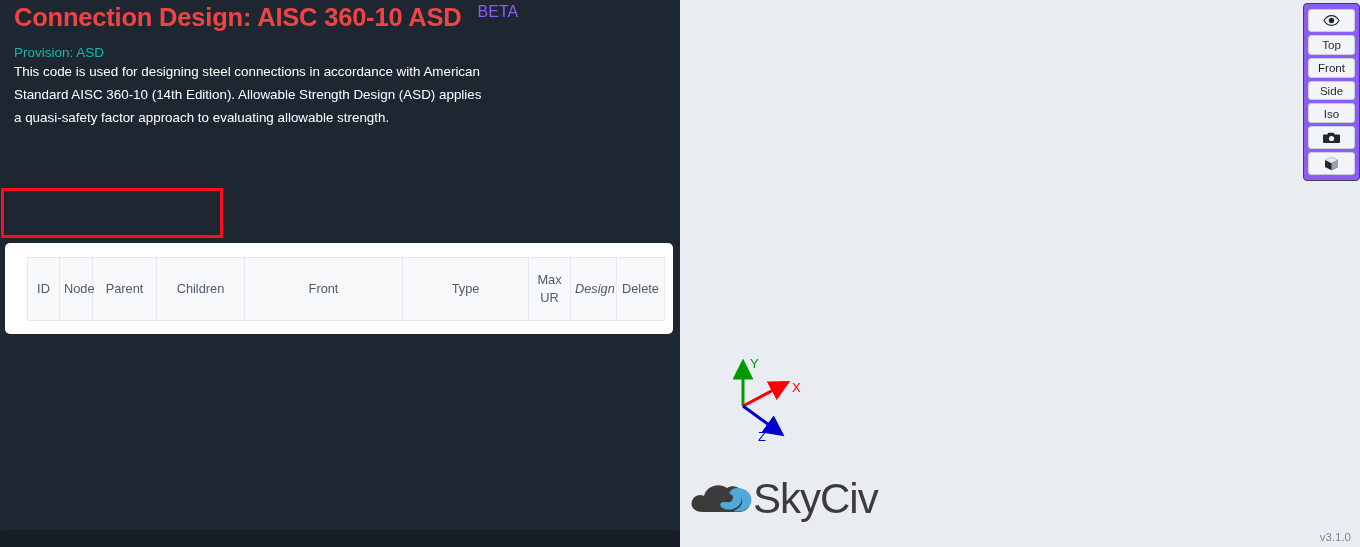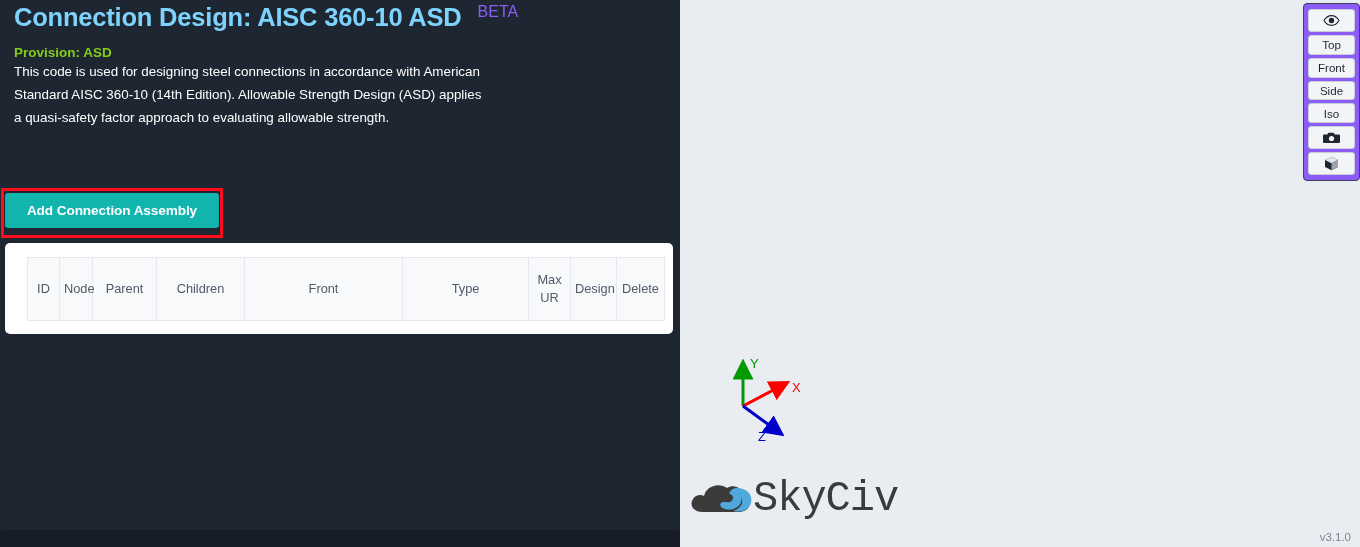--- a/index.html
+++ b/index.html
@@ -25,31 +25,31 @@
     background: #161d27;
     border-radius: 4px 4px 0 0;
   }
 
   .title-row {
     display: flex; align-items: flex-start;
     padding-top: 2px;
     white-space: nowrap;
   }
   #page-title {
-    font-size: 25.5px; font-weight: 700; color: #7dd3fc;
+    font-size: 25.5px; font-weight: 700; color: #ef4444;
     letter-spacing: -0.2px; line-height: 30px;
   }
   #beta-badge {
     font-size: 16px; font-weight: 400; color: #8b5cf6;
     margin-left: 16px; line-height: 18px; padding-top: 1px;
   }
 
   #provision {
     margin-top: 13px;
-    font-size: 13.5px; font-weight: 700; color: #84cc16;
+    font-size: 13.5px; font-weight: 400; color: #14b8a6;
   }
   #description {
     font-size: 13.4px; color: #ffffff; line-height: 23px;
     max-width: 478px; font-weight: 400;
   }
 
   
   #add-btn-highlight {
     position: absolute; left: 1px; top: 188px;
     width: 222px; height: 50px;
@@ -94,21 +94,21 @@
     line-height: 18px;
     padding: 0 4px;
   }
   .col-id       { width: 32px; }
   .col-node     { width: 33px; }
   .col-parent   { width: 64px; }
   .col-children { width: 88px; }
   .col-fixity   { width: 158px; }
   .col-type     { width: 126px; }
   .col-maxur    { width: 42px; }
-  .col-design   { width: 46px; }
+  .col-design   { width: 46px; font-style: italic; }
   .col-delete   { width: 48px; }
 
   
   #viewport {
     position: absolute; left: 680px; top: 0;
     width: 680px; height: 547px;
     background: #e9edf1;
     overflow: hidden;
   }
   #model-svg { position: absolute; left: 0; top: 0; }
@@ -116,21 +116,21 @@
 
   
   #skyciv-logo {
     position: absolute; left: 5px; top: 476px;
     width: 200px; height: 62px;
   }
   #logo-wordmark {
     position: absolute; left: 68px; top: 0px;
     font-size: 42px; font-weight: 400; color: #3b3b3b;
     letter-spacing: -1px; line-height: 46px;
-    font-family: Liberation Mono, monospace;
+    font-family: Liberation Sans, sans-serif;
   }
   #logo-tagline {
     position: absolute; left: 38px; top: 48px;
     font-size: 10.6px; font-weight: 700; color: #3ba7dd;
     letter-spacing: 0.45px;
   }
 
   #version-label {
     position: absolute; right: 9px; bottom: 4px;
     font-size: 11.5px; color: #7b858f;
@@ -177,21 +177,20 @@
 
     <div id="provision">Provision: ASD</div>
 
     <div id="description">This code is used for designing steel connections in accordance with American Standard AISC 360-10 (14th Edition). Allowable Strength Design (ASD) applies a quasi-safety factor approach to evaluating allowable strength.</div>
 
     <div id="sidebar-bottom-bar"></div>
   </div>
 
   <div id="add-btn-highlight"></div>
 
-  <button id="add-connection-assembly-button">Add Connection Assembly</button>
 
   <div id="table-card">
     <table id="connections-table">
       <thead>
         <tr>
           <th class="col-id">ID</th>
           <th class="col-node">Node</th>
           <th class="col-parent">Parent</th>
           <th class="col-children">Children</th>
           <th class="col-fixity">Front</th>

